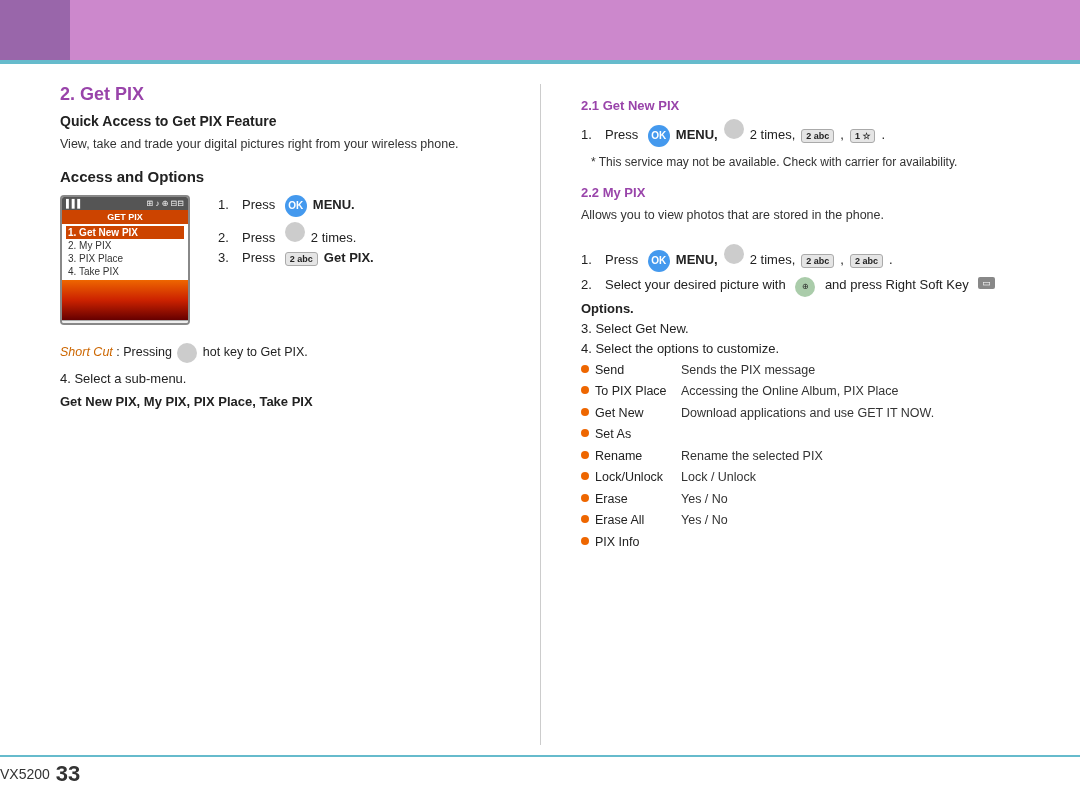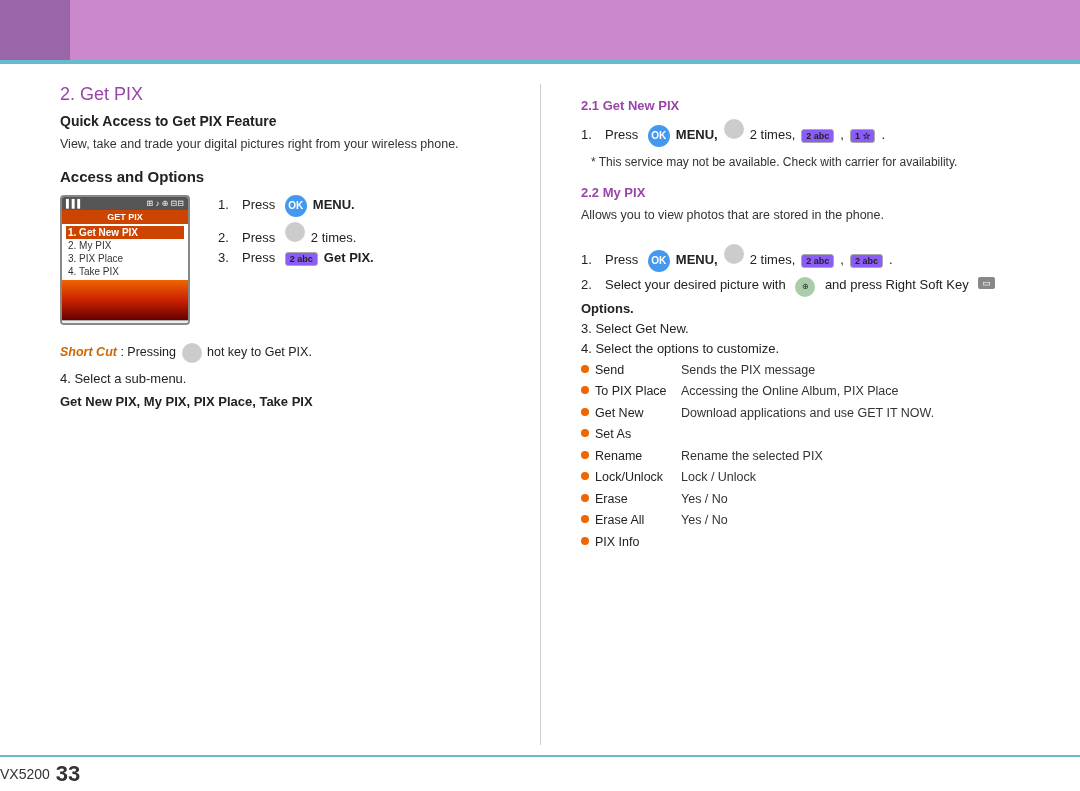--- a/index.html
+++ b/index.html
@@ -56,21 +56,21 @@
     .right-col {
       flex: 1;
       max-width: 480px;
       border-left: 1px solid #ccc;
       padding-left: 40px;
     }
 
     
     .section-title {
       font-size: 18px;
-      font-weight: normal;
+      font-weight: bold;
       color: #9944aa;
       margin-bottom: 8px;
     }
 
     .sub-section-title {
       font-size: 13px;
       font-weight: bold;
       color: #9944aa;
       margin-bottom: 6px;
       margin-top: 14px;
@@ -188,21 +188,21 @@
       margin: 0 2px;
       vertical-align: middle;
       flex-shrink: 0;
     }
 
     
     .btn-key {
       display: inline-flex;
       align-items: center;
       justify-content: center;
-      background: #8b5cf6;
+      background: #e5e5e5;
       border: 1px solid #aaa;
       border-radius: 3px;
       font-size: 9px;
       font-weight: bold;
       padding: 1px 4px;
       margin: 0 2px;
       vertical-align: middle;
       white-space: nowrap;
     }
 
@@ -236,21 +236,21 @@
 
     
     .shortcut-box {
       margin: 8px 0;
       font-size: 12.5px;
       line-height: 1.5;
       clear: both;
     }
     .shortcut-label {
       font-style: italic;
-      font-weight: bold;
+      font-weight: normal;
       color: #cc6600;
     }
 
     .bold-note {
       font-weight: bold;
       font-size: 13px;
     }
 
     
     .bullet-list {

